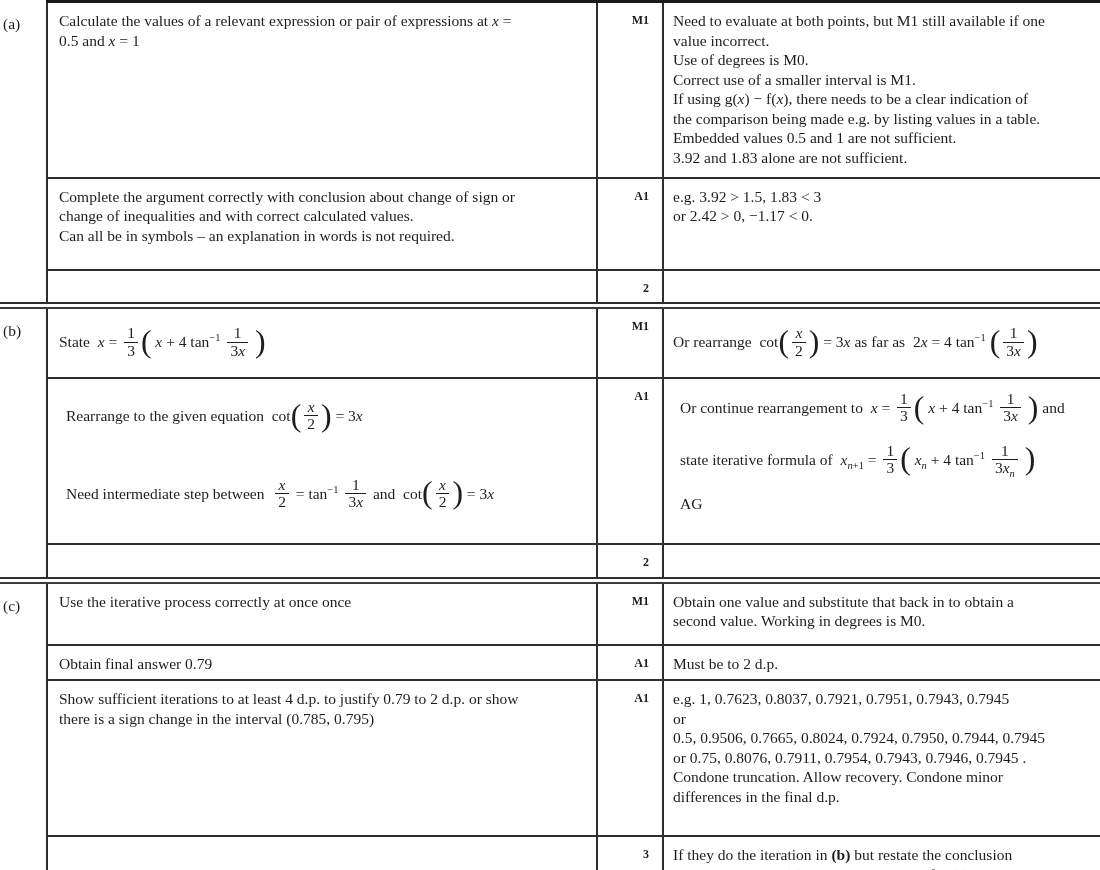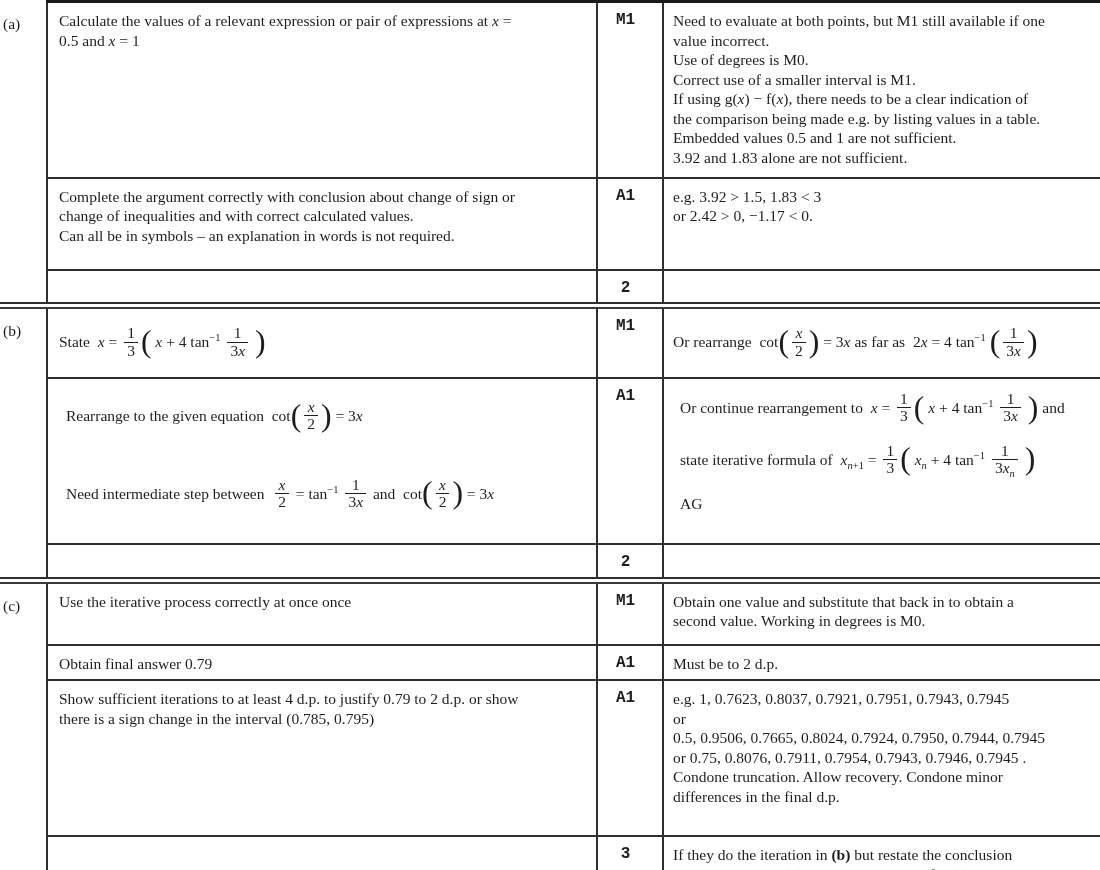--- a/index.html
+++ b/index.html
@@ -20,23 +20,22 @@
   td{
     border:2px solid #2e2e2e;vertical-align:top;
     padding:6px 8px 6px 10px;overflow:hidden;word-wrap:break-word;
   }
   td:first-child{border-left:0}
   td:last-child{border-right:0}
   tr.toprow td{border-top:3px solid #1a1a1a}
   tr.toprow td.part{border-top:0}
   td.part{padding:12px 2px 4px 3px;overflow:hidden}
   td.mark{
-    text-align:center;font-weight:bold;font-size:16px;
+    text-align:right;font-weight:bold;font-size:12px;
     padding:8px 13px 4px 4px;
-    font-family:Liberation Mono, monospace;
   }
   td.guid{padding:8px 6px 6px 9px}
   td.desc{padding:8px 6px 6px 11px}
   tr.divider td{
     height:3px;padding:0;border-left:0;border-right:0;
     border-top:2px solid #3a3a3a;border-bottom:2px solid #3a3a3a;
     background:#fff;
   }
   td.vmid{vertical-align:middle}
   

